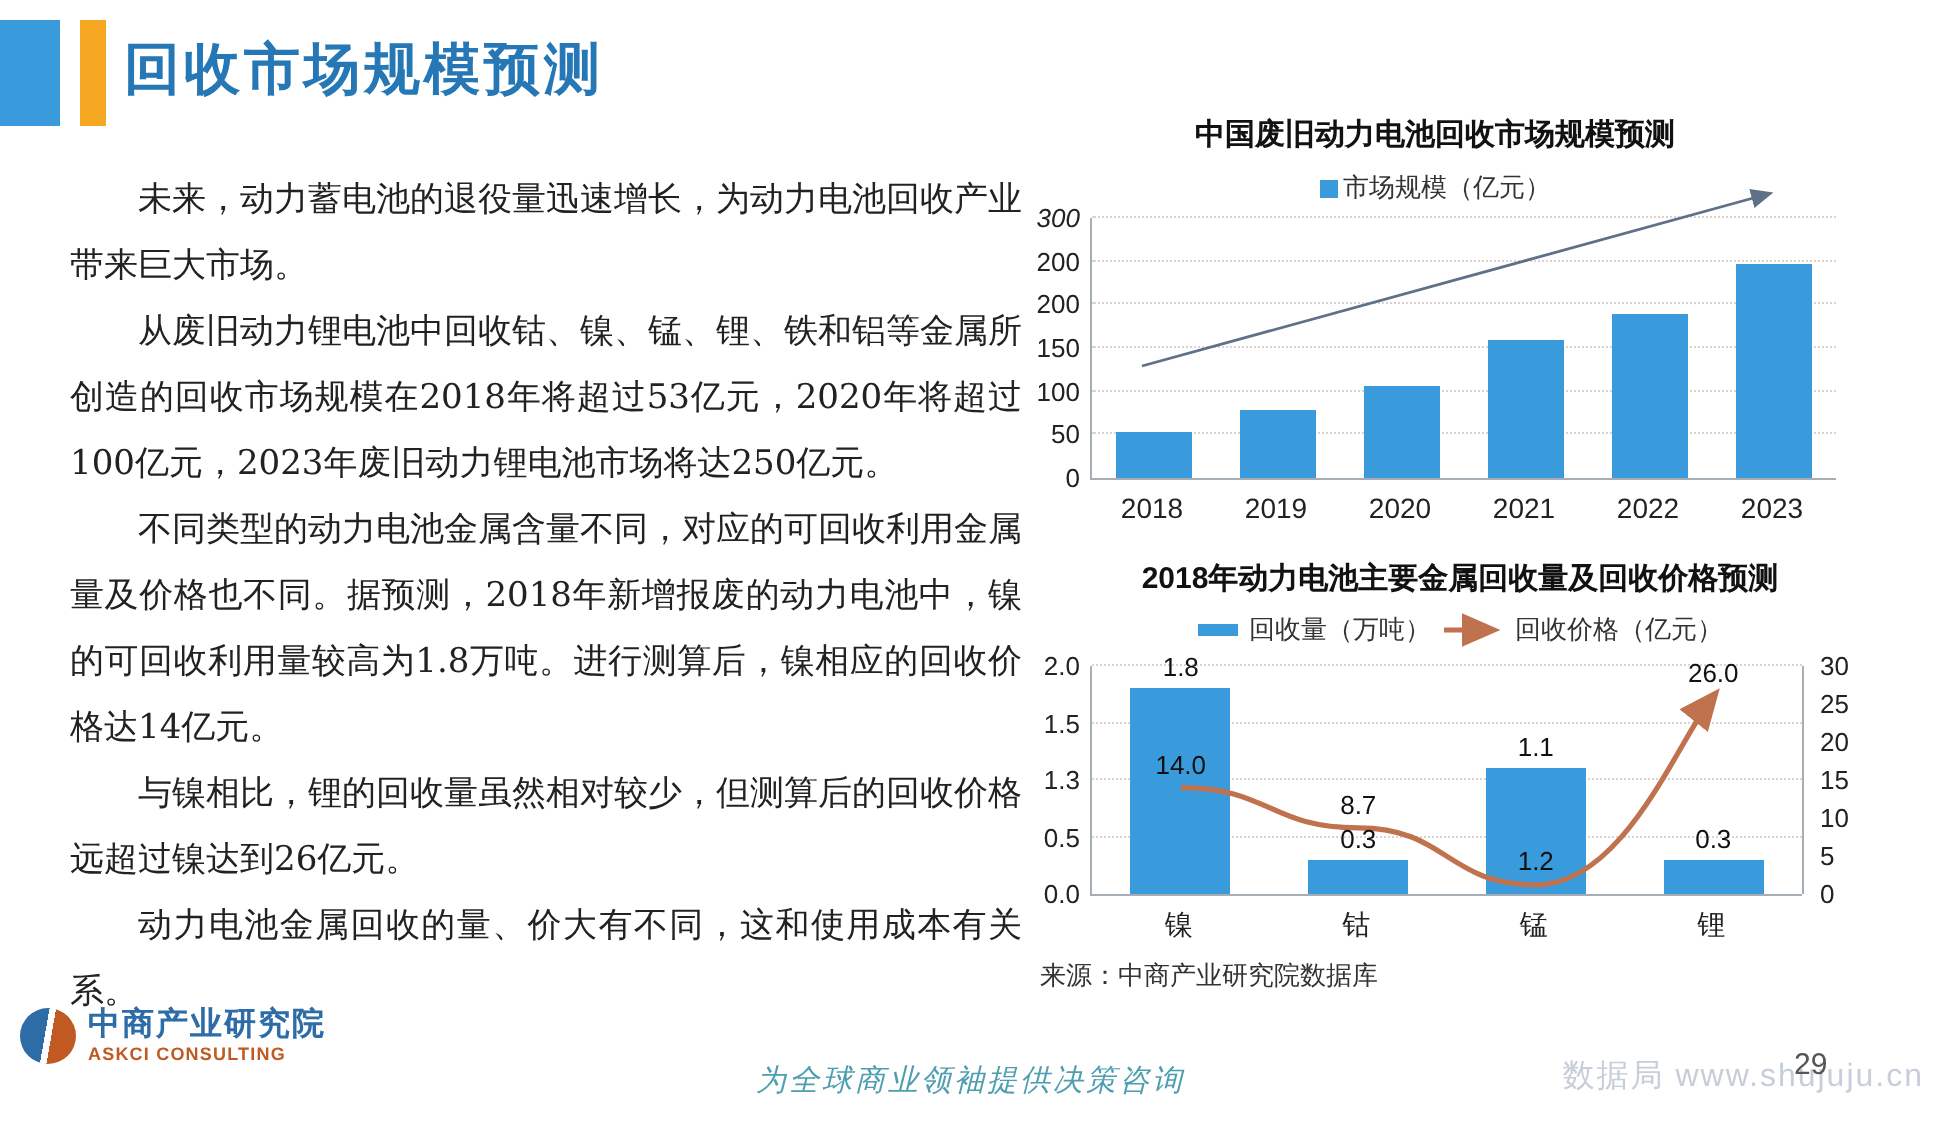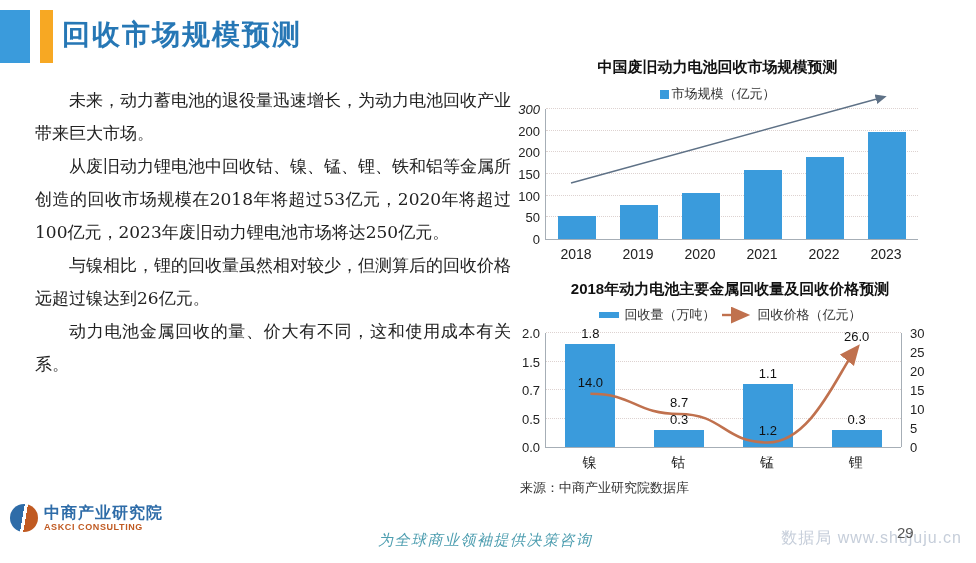--- a/index.html
+++ b/index.html
@@ -82,20 +82,21 @@
 
 <div class="page" data-name="slide-page">
 
   <div class="hdr-square" data-name="header-blue-square-icon"></div>
   <div class="hdr-bar" data-name="header-orange-bar-icon"></div>
   <div class="page-title" data-name="page-title">回收市场规模预测</div>
 
   <div class="body-text" data-name="body-text">
     <p data-name="paragraph">未来，动力蓄电池的退役量迅速增长，为动力电池回收产业带来巨大市场。</p>
     <p data-name="paragraph">从废旧动力锂电池中回收钴、镍、锰、锂、铁和铝等金属所创造的回收市场规模在2018年将超过53亿元，2020年将超过100亿元，2023年废旧动力锂电池市场将达250亿元。</p>
+    <p data-name="paragraph">不同类型的动力电池金属含量不同，对应的可回收利用金属量及价格也不同。据预测，2018年新增报废的动力电池中，镍的可回收利用量较高为1.8万吨。进行测算后，镍相应的回收价格达14亿元。</p>
     <p data-name="paragraph">与镍相比，锂的回收量虽然相对较少，但测算后的回收价格远超过镍达到26亿元。</p>
     <p data-name="paragraph">动力电池金属回收的量、价大有不同，这和使用成本有关系。</p>
   </div>
 
   <div class="chart" id="chart1" data-name="market-size-chart">
     <div class="c-title" data-name="market-chart-title">中国废旧动力电池回收市场规模预测</div>
     <div class="c-legend" data-name="market-chart-legend">
       <span class="sw-square" data-name="legend-bar-swatch-icon"></span>
       <span data-name="legend-label">市场规模（亿元）</span>
     </div>
@@ -168,21 +169,21 @@
           </marker>
         </defs>
         <line x1="0" y1="5" x2="21" y2="5" marker-end="url(#arr3)"></line>
       </svg>
       <span data-name="legend-price-label">回收价格（亿元）</span>
     </div>
     <div class="plot-row" data-name="combo-chart-plot-row">
       <div class="yaxis" data-name="combo-left-axis">
           <div class="ytick" data-name="y-tick-label" style="bottom: 0%;">0.0</div>
           <div class="ytick" data-name="y-tick-label" style="bottom: 25%;">0.5</div>
-          <div class="ytick" data-name="y-tick-label" style="bottom: 50%;">0.7</div>
+          <div class="ytick" data-name="y-tick-label" style="bottom: 50%;">1.3</div>
           <div class="ytick" data-name="y-tick-label" style="bottom: 75%;">1.5</div>
           <div class="ytick" data-name="y-tick-label" style="bottom: 100%;">2.0</div>
         </div>
       <div class="plot" data-name="combo-plot">
         <svg class="overlay" width="355" height="114" data-name="price-line">
           <defs>
             <marker id="arr2" markerWidth="9" markerHeight="8" refX="6" refY="3.5" orient="auto">
               <path d="M0,0 L8,3.5 L0,7 z"></path>
             </marker>
           </defs>

